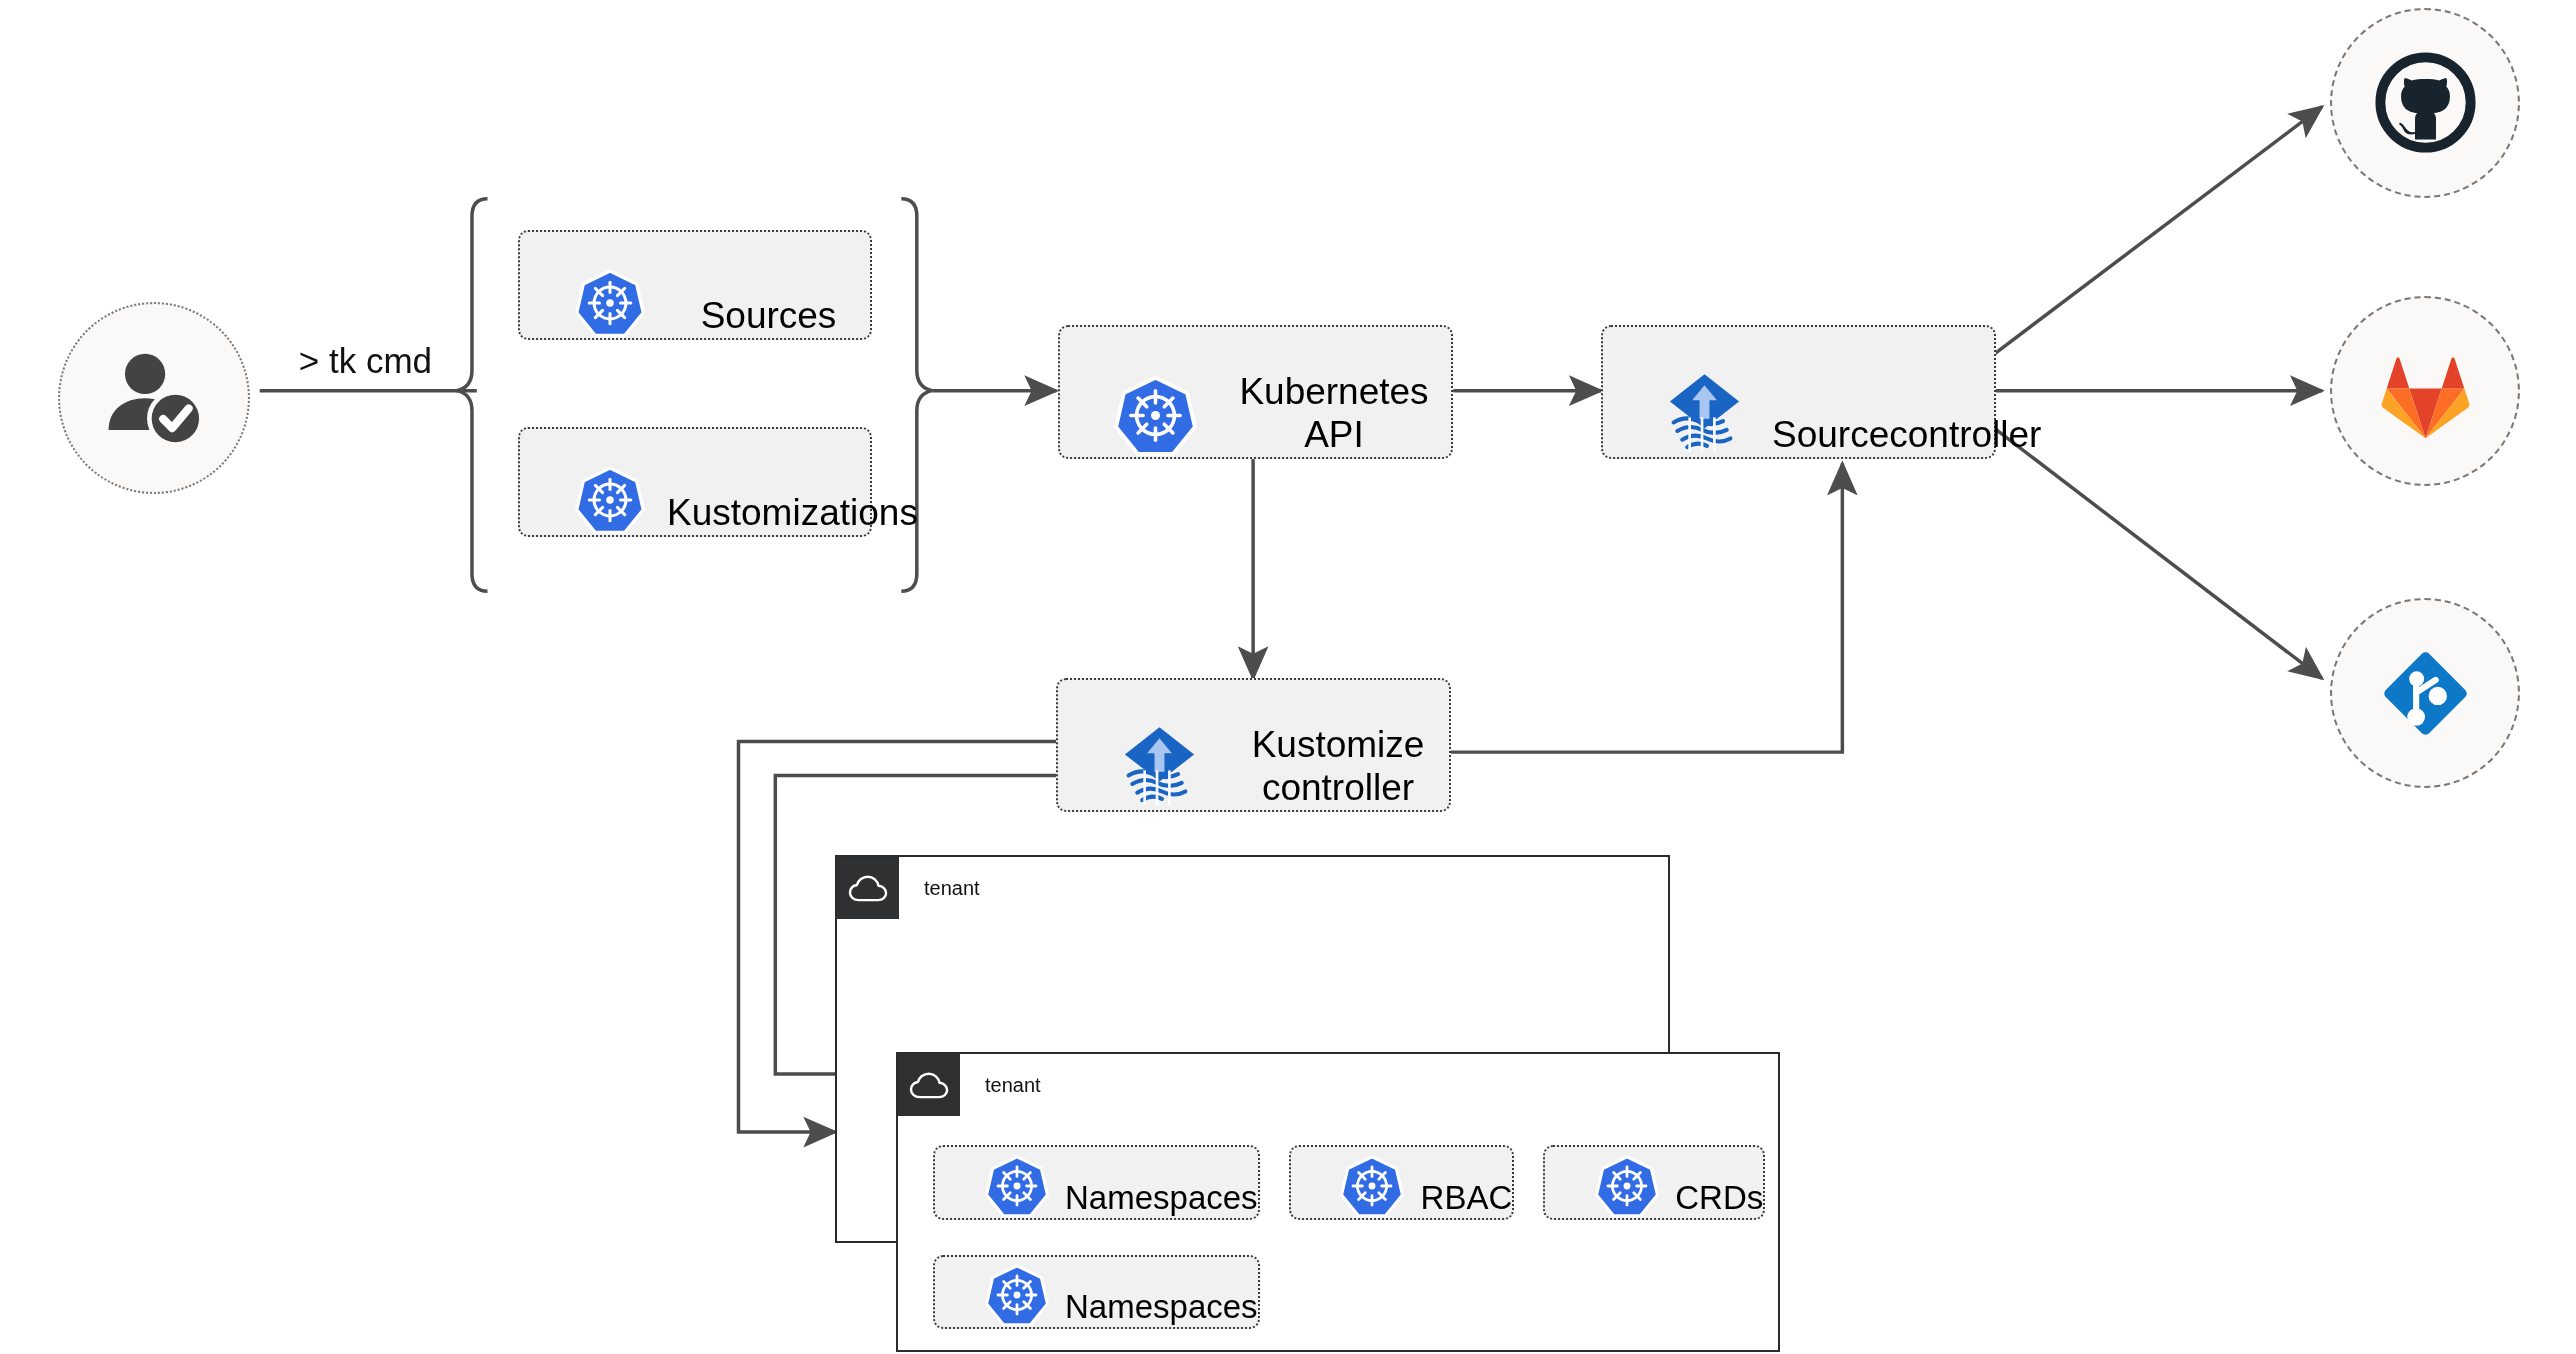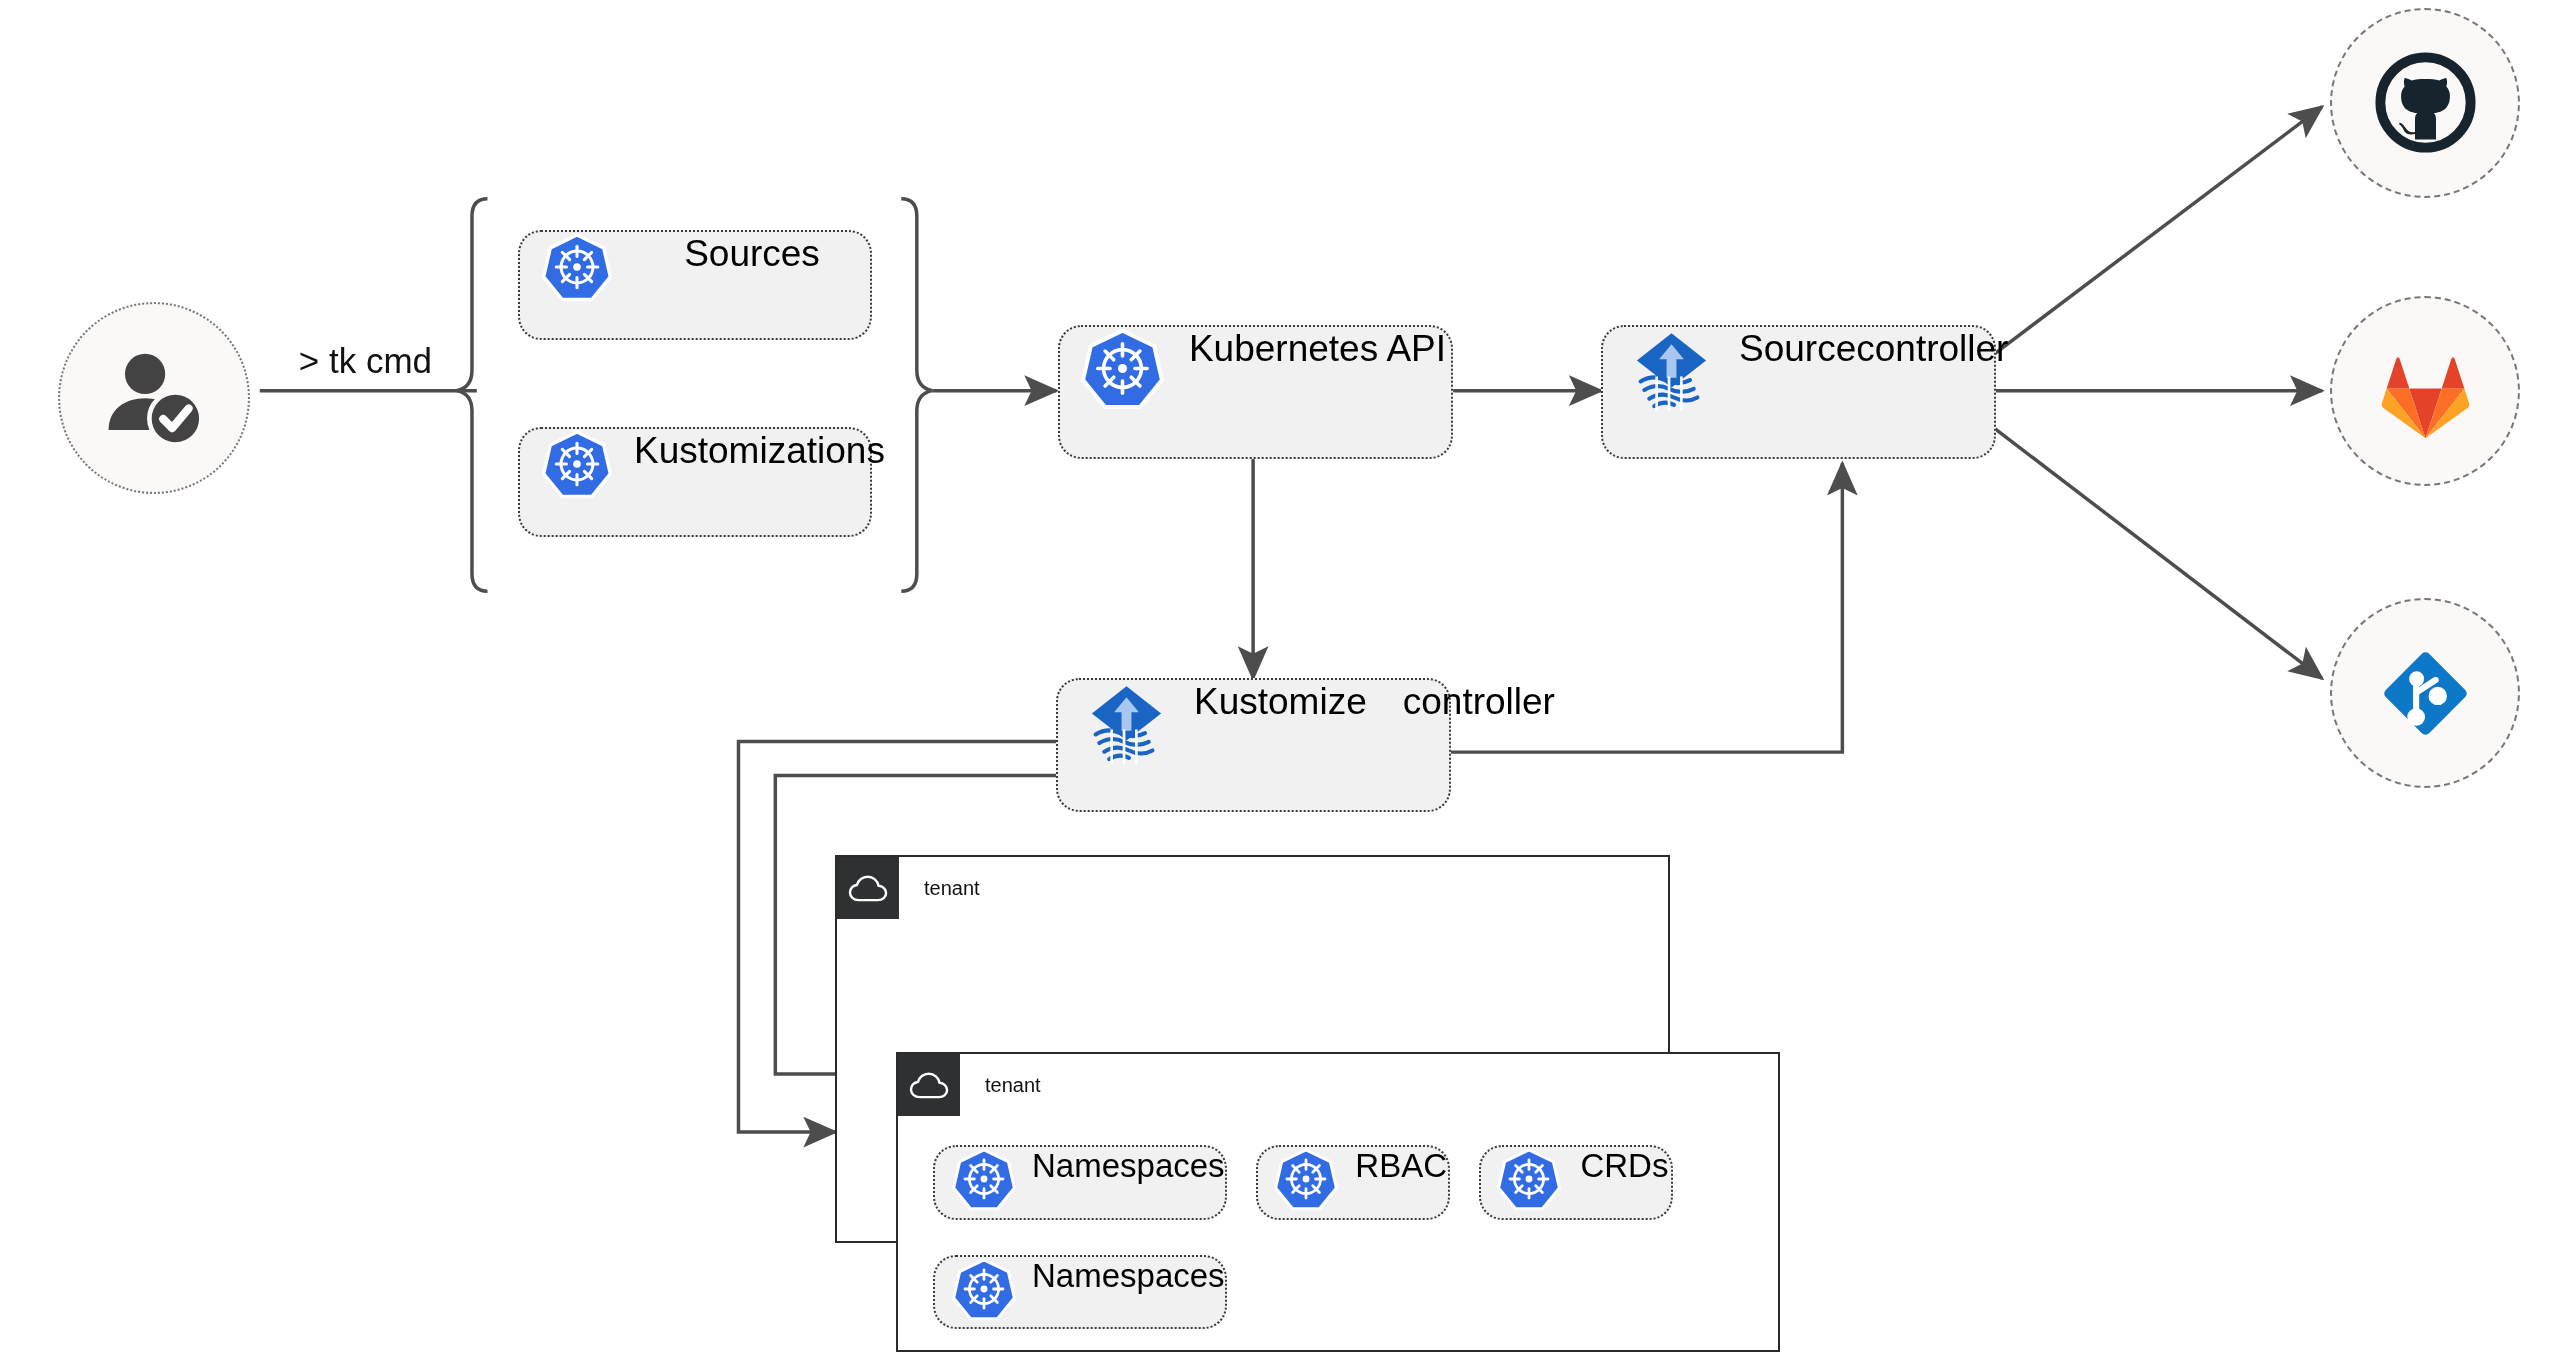--- a/index.html
+++ b/index.html
@@ -7,22 +7,22 @@
     width:2576px;height:1355px;position:relative;overflow:hidden;
     font-family:"Liberation Sans","DejaVu Sans",sans-serif;
     color:#000;
   }
   #stage{position:absolute;inset:0;width:2576px;height:1355px;}
   #wires{position:absolute;left:0;top:0;width:2576px;height:1355px;pointer-events:none;}
 
   
   .card{
     position:absolute;box-sizing:border-box;
-    background:#f1f1f1;border:2.9px dotted #3a3a3a;border-radius:23px;
-    display:flex;align-items:flex-start;
+    background:#f1f1f1;border:2.9px dotted #3a3a3a;border-radius:10px;
+    display:flex;align-items:flex-end;padding-left:33px;
   }
   .card .lbl{font-size:37px;line-height:1.18;color:#000;text-align:center;}
 
   
   .circ{
     position:absolute;box-sizing:border-box;border-radius:50%;
     background:#faf9f7;display:flex;align-items:center;justify-content:center;
   }
   .circ.dotted{border:2.9px dotted #777;}
   .circ.dashed{border:2.9px dashed #777;}
@@ -199,21 +199,21 @@
           <path d="M18 58 Q28 52 38 57 Q48 62 57 57"></path>
           <path d="M22 64 Q30 59 38 63"></path>
         </g>
         <g stroke="#ffffff" stroke-width="2.2" fill="none" opacity="0.95">
           <path d="M24 40 L24 68"></path>
           <path d="M34 40 L34 68"></path>
           <path d="M44 40 L44 68"></path>
         </g>
       </svg>
     </span>
-    <span class="lbl lbl-slot" style="flex-direction:row;gap:36px;">
+    <span class="lbl lbl-slot" style="flex-direction:column;">
       <span>Kustomize</span>
       <span>controller</span>
     </span>
   </div>
 
   <div class="circ dashed" style="left:2330px;top:7.8px;width:190px;height:190px;">
     <svg width="105" height="105" viewBox="0 0 64 64">
       <circle cx="32" cy="32" r="27.5" fill="none" stroke="#17232d" stroke-width="6"></circle>
       <path d="M23.6 18.6 C21.2 17.4 19.3 17.1 19.3 17.1 C18.4 19.5 19.1 21.6 19.3 22.2
                C17.9 23.7 17.1 25.6 17.1 28 C17.1 36 22.2 37.9 27 38.4

